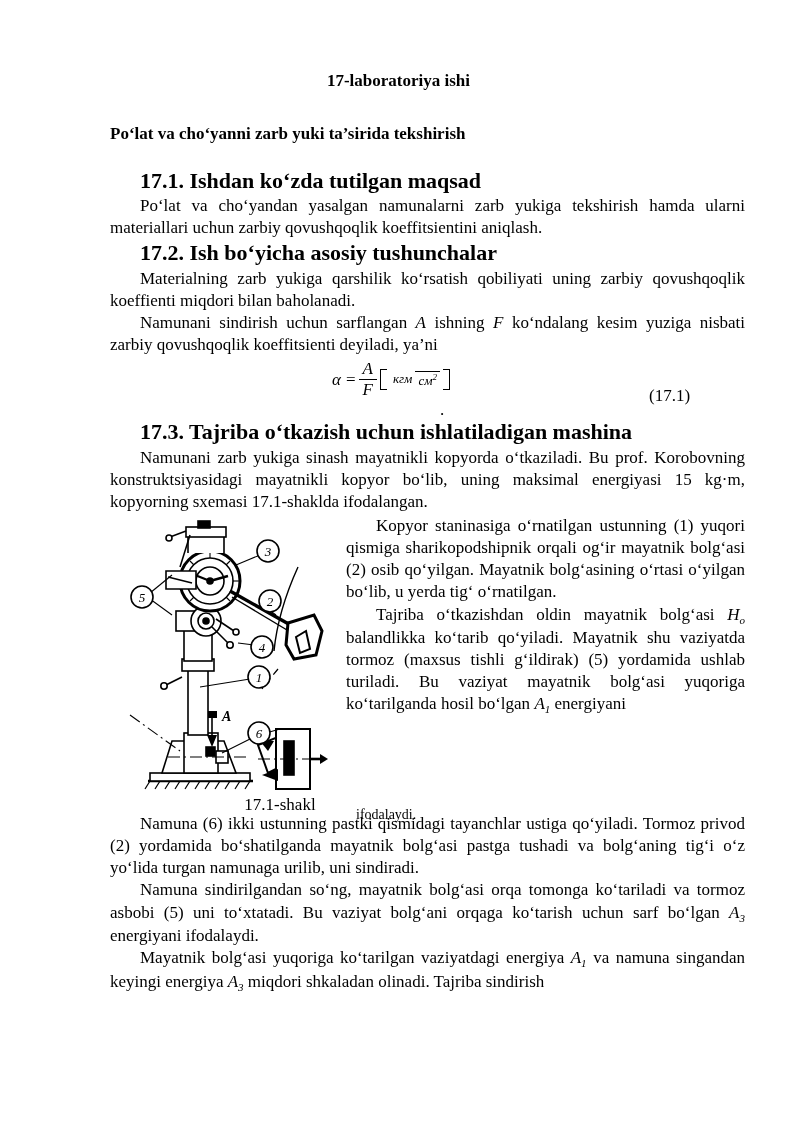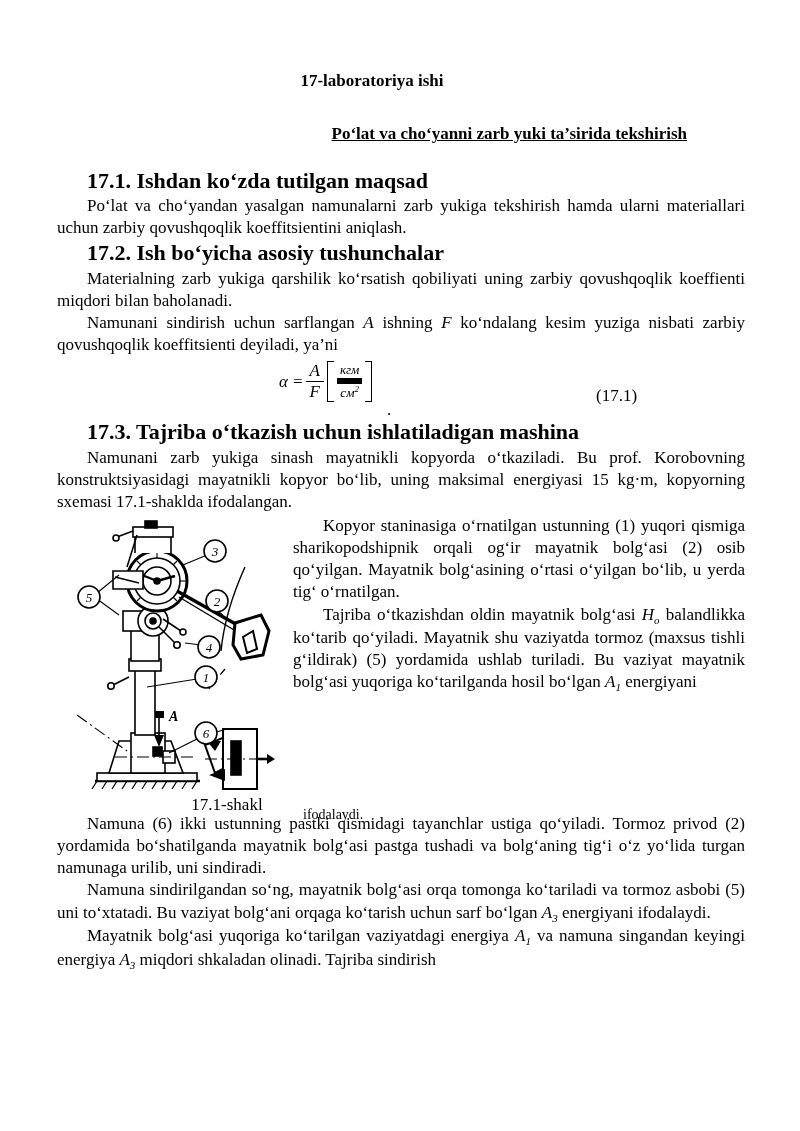--- a/index.html
+++ b/index.html
@@ -12,38 +12,37 @@
     height: 1131px;
     font-family: "Liberation Serif", "DejaVu Serif", serif;
     color: #000000;
     overflow: hidden;
   }
   .page {
     position: relative;
     width: 800px;
     height: 1131px;
     box-sizing: border-box;
-    padding: 70px 55px 0 57px;
+    padding: 70px 55px 0 110px;
   }
   .title-main {
     text-align: center;
     font-weight: bold;
     font-size: 17px;
     line-height: 1.25;
     margin: 0 0 0 0;
     padding-right: 58px;
   }
   .title-sub {
-    text-align: right;
+    text-align: left;
     font-weight: bold;
     font-size: 17px;
     line-height: 1.25;
     margin: 32px 0 0 0;
     padding-right: 58px;
-    text-decoration: underline;
   }
   .heading {
     font-weight: bold;
     font-size: 22px;
     line-height: 1.3;
     margin: 0;
     text-indent: 30px;
   }
   p.body-text {
     font-size: 17px;
@@ -97,34 +96,34 @@
   }
   .bracket .bl, .bracket .br {
     width: 6px;
     border-top: 1.2px solid #000;
     border-bottom: 1.2px solid #000;
   }
   .bracket .bl { border-left: 1.2px solid #000; }
   .bracket .br { border-right: 1.2px solid #000; }
   .unitfrac {
     display: inline-flex;
-    flex-direction: column;
+    flex-direction: row;
     align-items: center;
     padding: 2px 3px;
     line-height: 1.05;
   }
   .unitfrac .un {
     font-style: italic;
     font-size: 13px;
     padding: 0 3px 1px 3px;
   }
   .unitfrac .ud {
     font-style: italic;
     font-size: 13px;
-    border-top: 6px solid #000000;
+    border-top: 1px solid #000000;
     padding: 1px 3px 0 3px;
     text-align: right;
   }
   .dot-after {
     position: absolute;
     left: 330px;
     top: 40px;
     font-size: 17px;
   }
   .eqnum {

